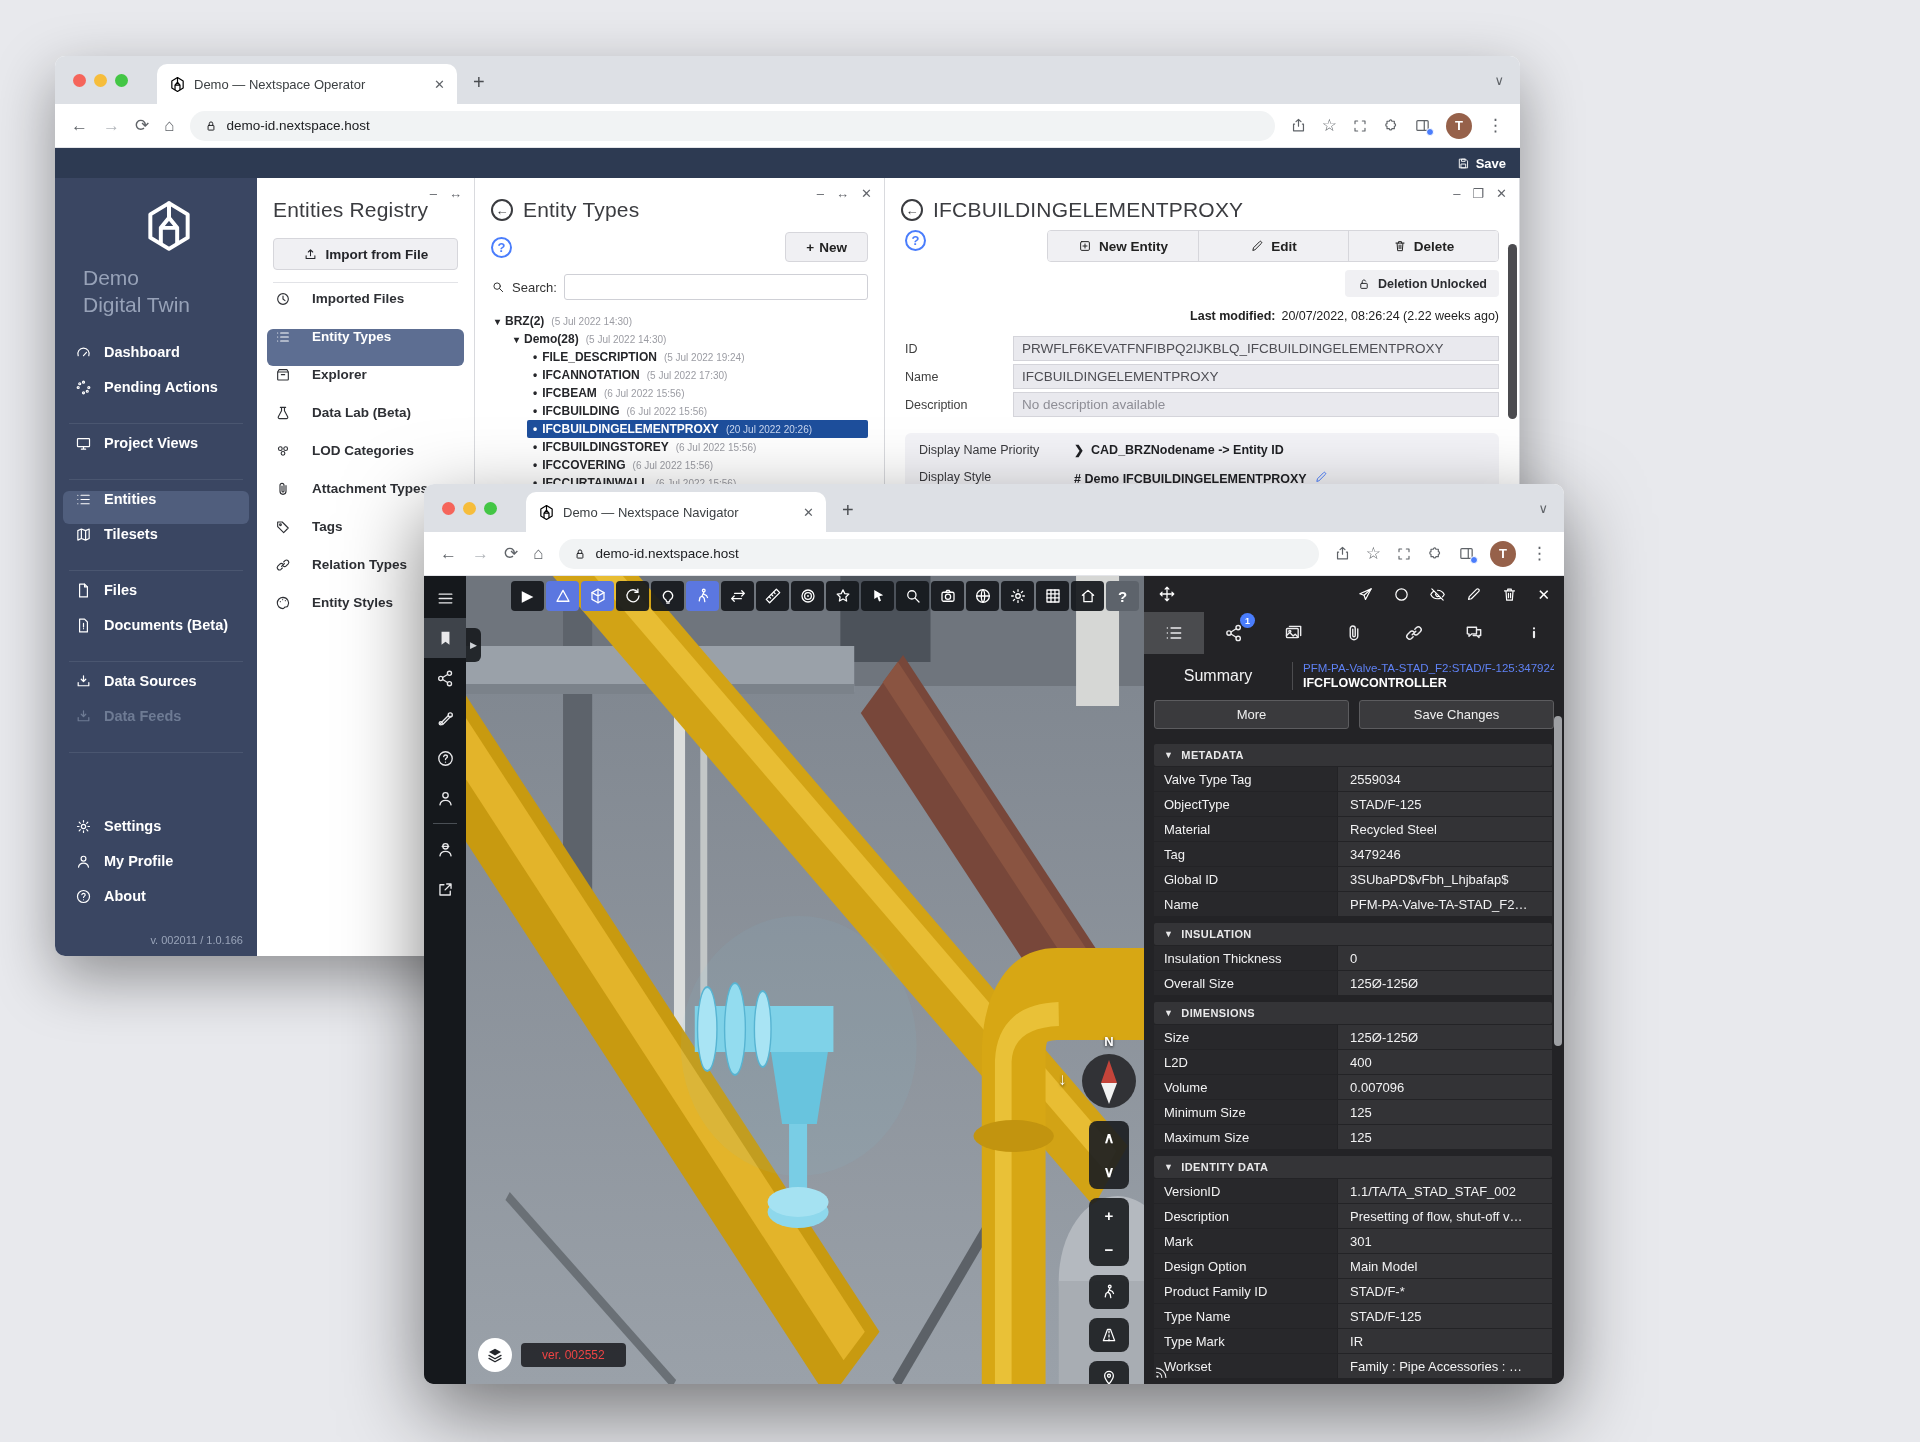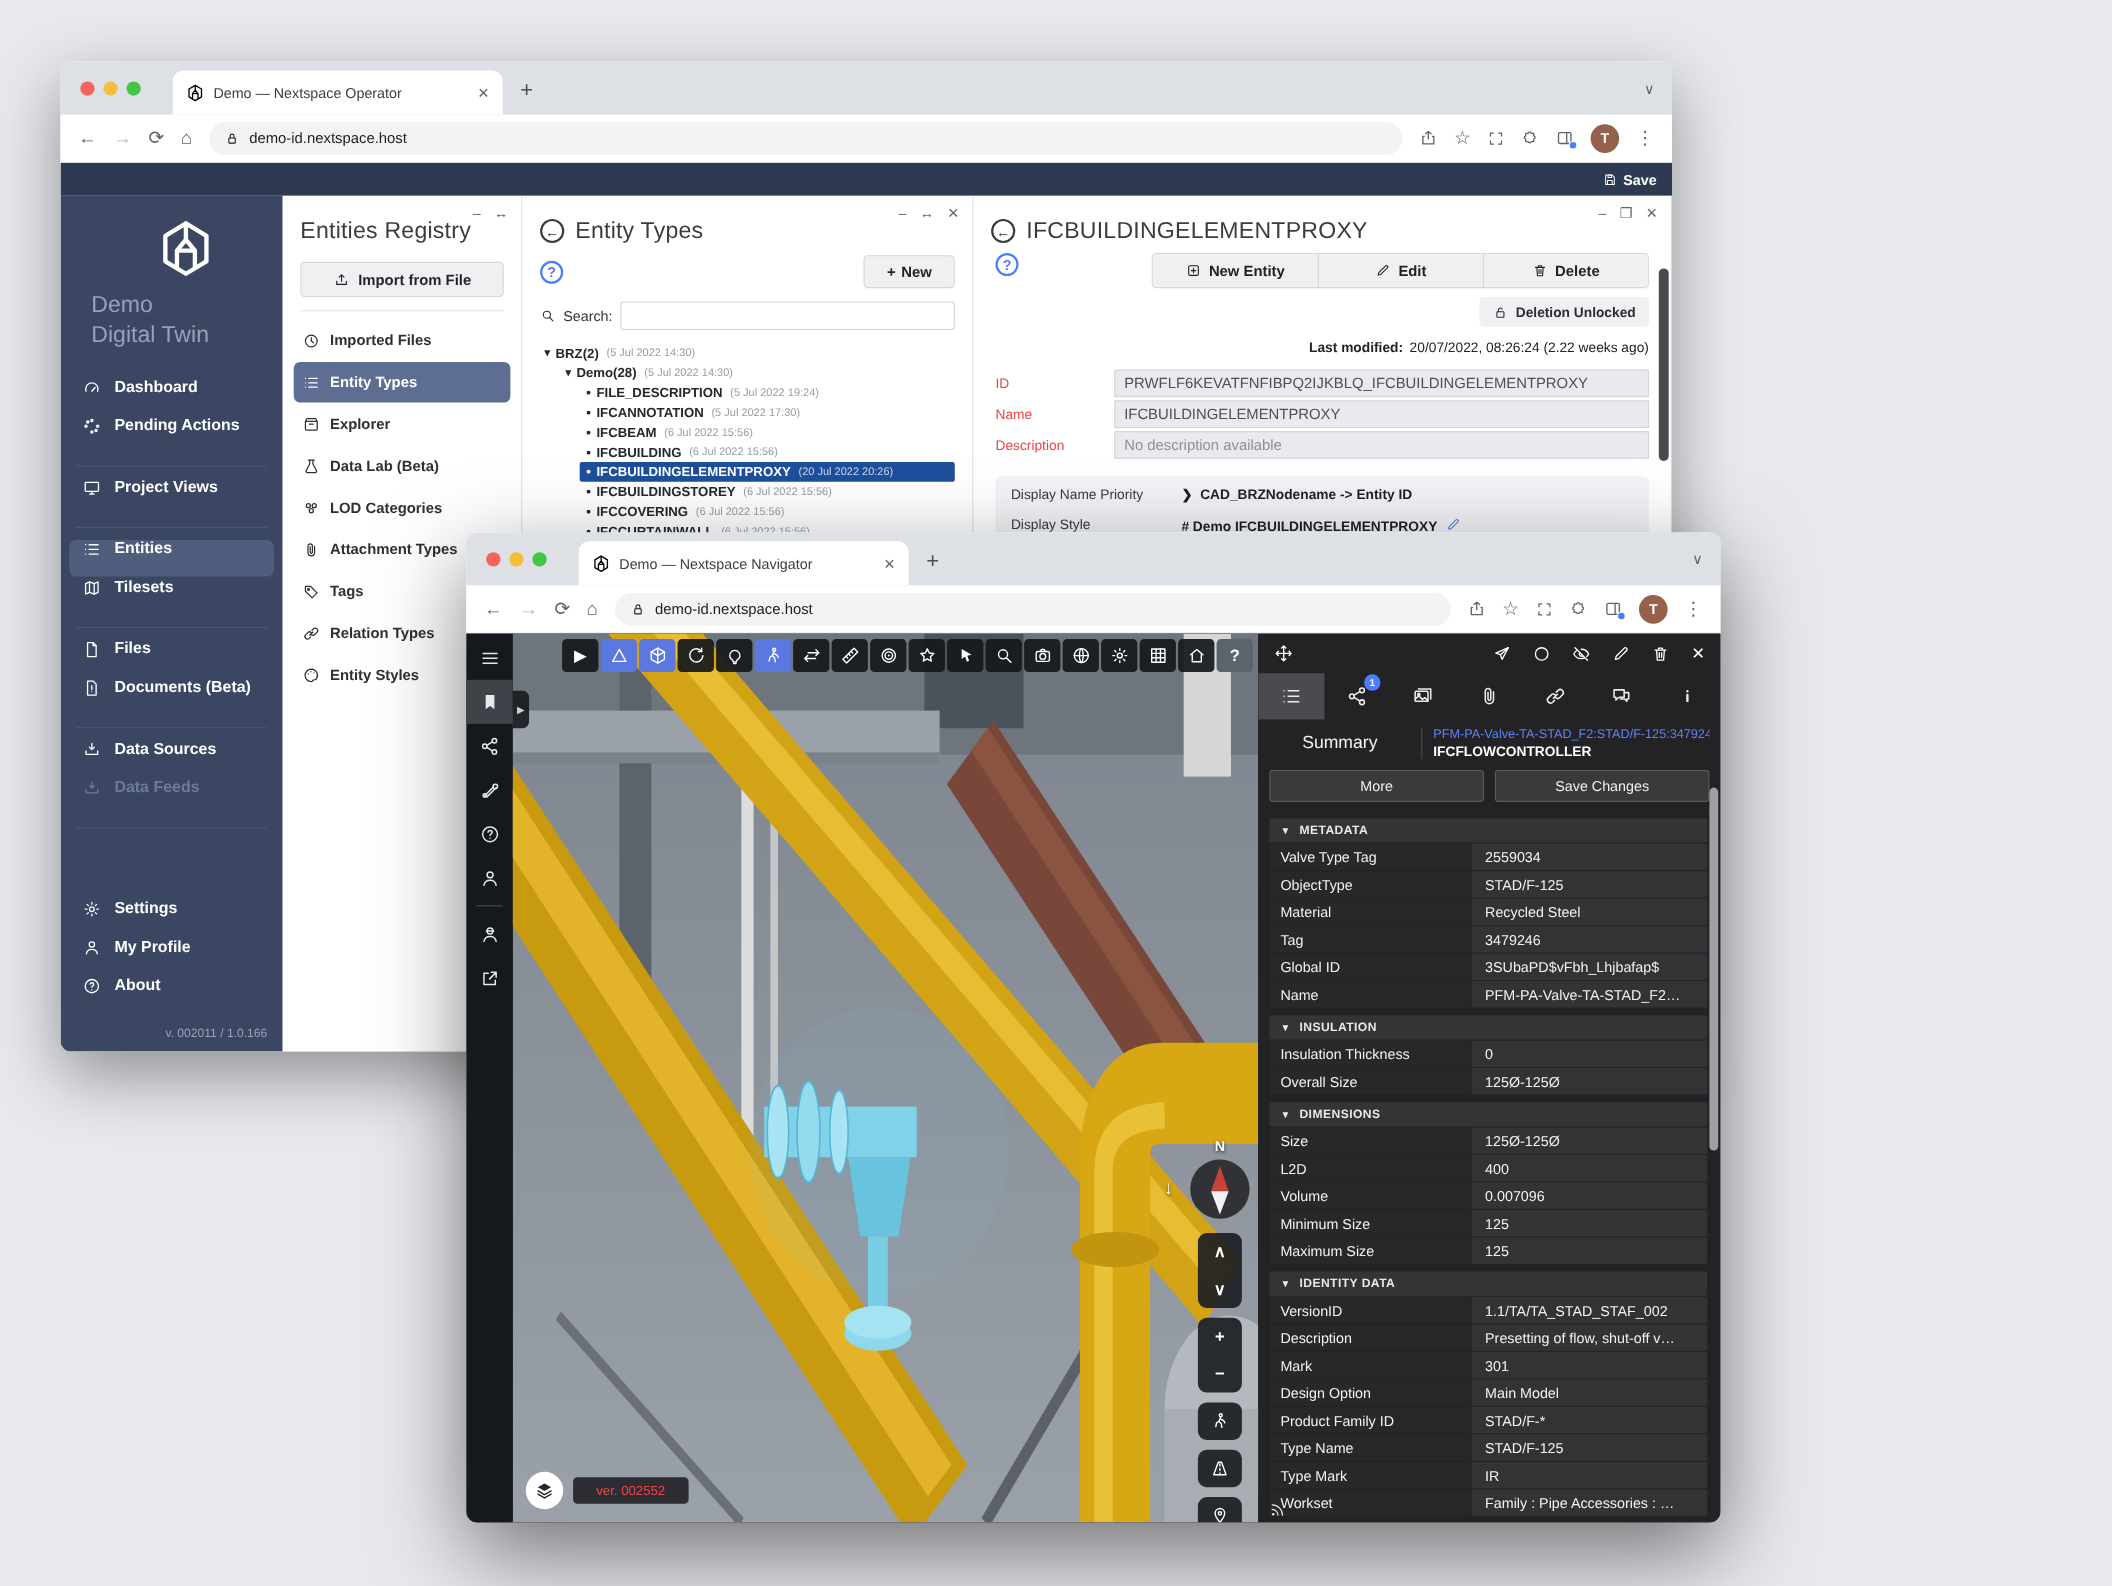--- a/index.html
+++ b/index.html
@@ -51,21 +51,21 @@
   .panel{background:#fff;position:relative;border-right:1px solid #d9dade;min-width:0}
   .p-registry{width:218px;flex:none}
   .p-types{width:410px;flex:none}
   .p-details{flex:1}
   .pctrl{position:absolute;top:8px;right:12px;display:flex;gap:12px;color:#62656b;font-size:13px}
   .phead{padding:20px 16px 6px;display:flex;align-items:center;gap:10px}
   .ptitle{font-size:21px;color:#3b3c40;letter-spacing:.2px;white-space:nowrap}
   .backcirc{width:22px;height:22px;border:2px solid #3b3c40;border-radius:50%;color:#3b3c40;font-size:13px;display:flex;align-items:center;justify-content:center;flex:none}
   .imp-btn{margin:10px 16px 12px;height:32px;background:#f0f0f3;border:1px solid #d6d6db;border-radius:4px;display:flex;align-items:center;justify-content:center;gap:8px;font-size:13.5px;font-weight:bold;color:#24252a}
   .hr{height:1px;background:#e2e3e7;margin:0 16px 8px}
-  .reg-item{height:37px;display:flex;align-items:center;gap:9px;margin:1px 10px;padding:0 8px;border-radius:6px;font-size:13.5px;font-weight:bold;color:#2e3035}
+  .reg-item{height:37px;display:flex;align-items:flex-start;gap:21px;margin:1px 10px;padding:0 8px;border-radius:6px;font-size:13.5px;font-weight:bold;color:#2e3035}
   .reg-item.active{background:#5d6e92;color:#fff}
   .help-row{display:flex;justify-content:space-between;align-items:center;padding:4px 16px 6px}
   .help-ic{width:21px;height:21px;border:2px solid #4a7dfc;color:#4a7dfc;border-radius:50%;font-size:13px;font-weight:bold;display:flex;align-items:center;justify-content:center}
   .new-btn{background:#f0f0f3;border:1px solid #d6d6db;border-radius:4px;height:30px;padding:0 20px;font-size:13.5px;font-weight:bold;color:#222;display:flex;align-items:center;gap:5px}
   .search-row{display:flex;align-items:center;gap:7px;padding:6px 16px 8px;font-size:13px;color:#333}
   .search-input{flex:1;height:26px;border:1px solid #cfd0d6;border-radius:3px;background:#fff}
   .tree{padding:4px 14px}
   .tnode{height:18px;display:flex;align-items:center;gap:5px;color:#26272b;font-weight:bold;font-size:12px;padding:0 6px;border-radius:2px;width:fit-content;max-width:100%;white-space:nowrap}
   .tnode .tmeta{font-weight:normal;font-size:10px;color:#9b9ca3;margin-left:2px}
   .tnode .caret{font-size:10px}
@@ -75,21 +75,21 @@
 
   .dbtn-row{display:flex;justify-content:space-between;align-items:flex-start;padding:2px 20px 4px}
   .btn-group{display:flex;border:1px solid #d6d6db;border-radius:4px;overflow:hidden}
   .gbtn{width:150px;height:30px;background:#f0f0f3;display:flex;align-items:center;justify-content:center;gap:7px;font-size:13.5px;font-weight:bold;color:#222}
   .gbtn + .gbtn{border-left:1px solid #d6d6db}
   .unlock-row{display:flex;justify-content:flex-end;padding:4px 20px}
   .badge-unlock{height:27px;background:#f0f0f3;border-radius:4px;display:flex;align-items:center;gap:7px;padding:0 12px;font-size:12.5px;font-weight:bold;color:#2b2c30}
   .lastmod{display:flex;justify-content:flex-end;gap:6px;padding:8px 20px 10px;font-size:12.5px;color:#222}
   .lastmod b{font-weight:bold}
   .field-row{display:flex;align-items:center;margin:3px 20px}
-  .flabel{width:108px;font-size:12.5px;color:#ef4444;flex:none}
+  .flabel{width:108px;font-size:12.5px;color:#404040;flex:none}
   .fval{flex:1;height:25px;background:#e9e9ee;border:1px solid #d4d4da;font-size:13.5px;color:#4e4e54;display:flex;align-items:center;padding:0 8px;white-space:nowrap;overflow:hidden;min-width:0}
   .fval.muted{color:#8e8e96}
   .props{background:#f3f3f7;border-radius:6px;margin:16px 20px;padding:10px 14px}
   .prow{display:flex;min-height:27px;align-items:flex-start;font-size:12.5px;color:#3a3a3e}
   .plabel{width:155px;flex:none}
   .pval{font-weight:bold;color:#1f2024;display:flex;gap:7px;align-items:center;white-space:nowrap}
   .pval .chev{font-weight:bold;font-size:12px}
   .pval .editblue{color:#4a7dfc}
   .vscroll1{position:absolute;right:2px;top:66px;width:9px;height:175px;background:#4b4b4f;border-radius:5px}
 

